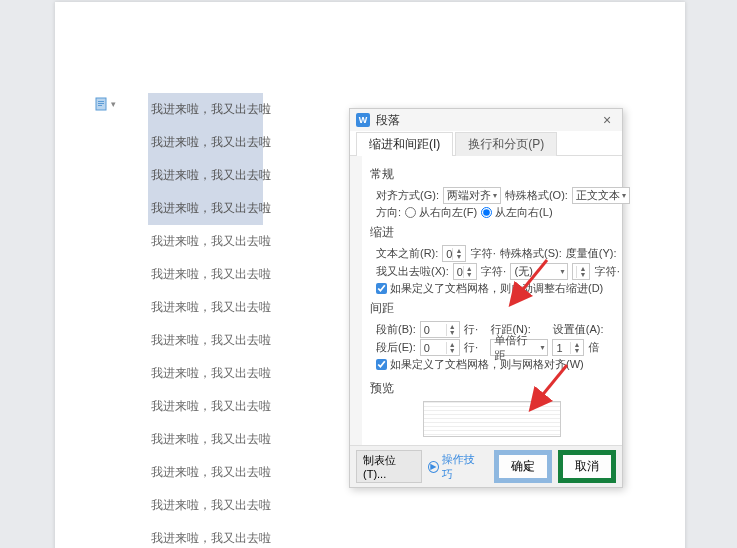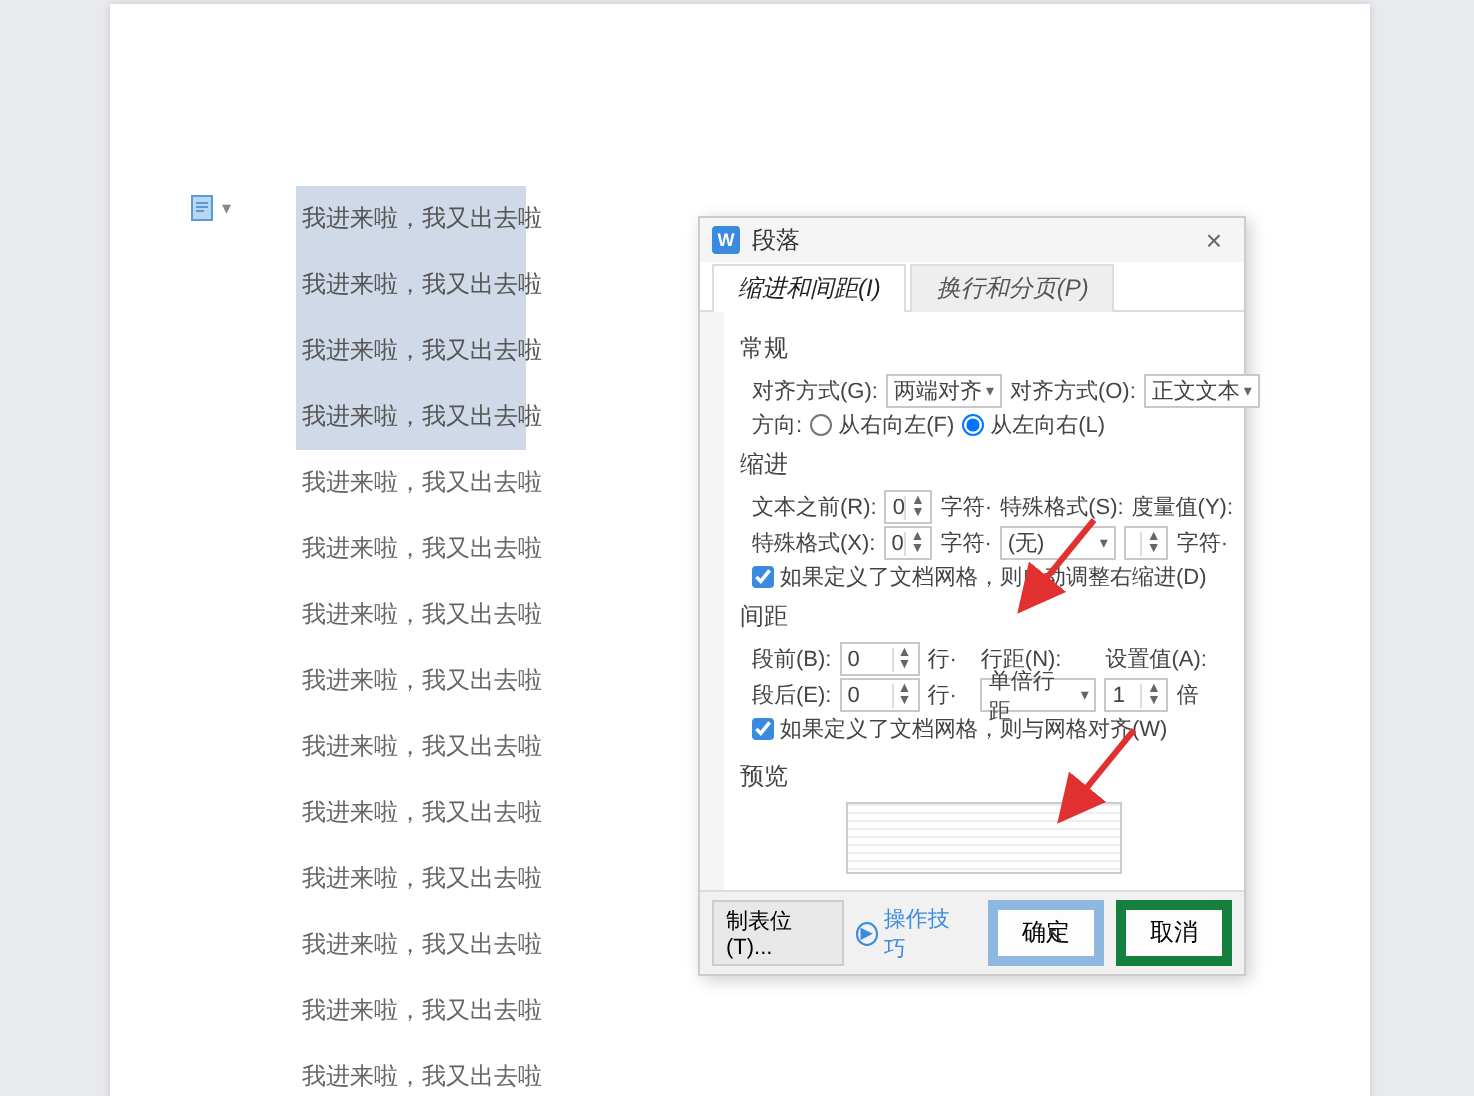--- a/index.html
+++ b/index.html
@@ -98,21 +98,20 @@
       padding: 3px 12px;
       font-size: 12px;
       color: #555;
       background: #eee;
       border: 1px solid #ddd;
       border-bottom: none;
       margin-right: 2px;
       cursor: pointer;
       position: relative;
       top: 1px;
-      font-style: italic;
     }
     .tab.active {
       background: #fff;
       color: #222;
     }
     .dlg-body {
       background: #fff;
       padding: 6px 8px 8px 8px;
       margin-left: 12px;
     }
@@ -285,21 +284,21 @@
   </div>
   <div class="dlg-body">
 
     <div class="section-hdr">常规</div>
     <div class="row indent">
       <span class="lbl">对齐方式(G):</span>
       <span class="combo" style="width:60px;">
           <span>两端对齐</span>
           <span class="arr">▾</span>
         </span>
-      <span class="lbl">对齐方式(O):</span>
+      <span class="lbl">特殊格式(O):</span>
       <span class="combo" style="width:58px;">
           <span>正文文本</span>
           <span class="arr">▾</span>
         </span>
     </div>
     <div class="row indent">
       <span class="lbl">方向:</span>
       <label class="radio">
           <input type="radio" name="dir" style="">
           <span>从右向左(F)</span>
@@ -315,21 +314,21 @@
       <span class="lbl">文本之前(R):</span>
       <span class="spin">
           <span>0</span>
           <span class="arrs">▲<br>▼</span>
         </span>
       <span class="lbl">字符·</span>
       <span class="lbl">特殊格式(S):</span>
       <span class="lbl">度量值(Y):</span>
     </div>
     <div class="row indent">
-      <span class="lbl">特殊格式(X):</span>
+      <span class="lbl">我又出去啦(X):</span>
       <span class="spin">
           <span>0</span>
           <span class="arrs">▲<br>▼</span>
         </span>
       <span class="lbl">字符·</span>
       <span class="combo" style="width:48px;">
           <span>(无)</span>
           <span class="arr">▾</span>
         </span>
       <span class="spin" style="width:36px;">

